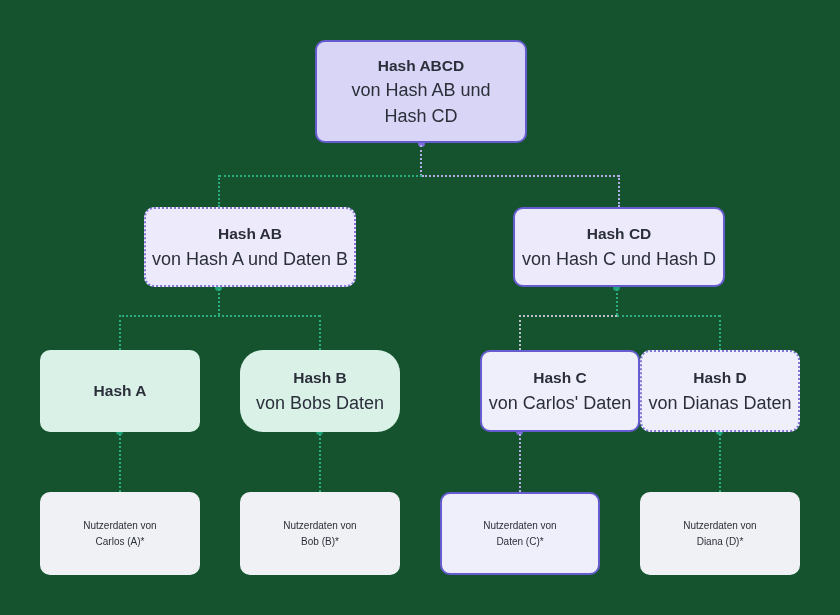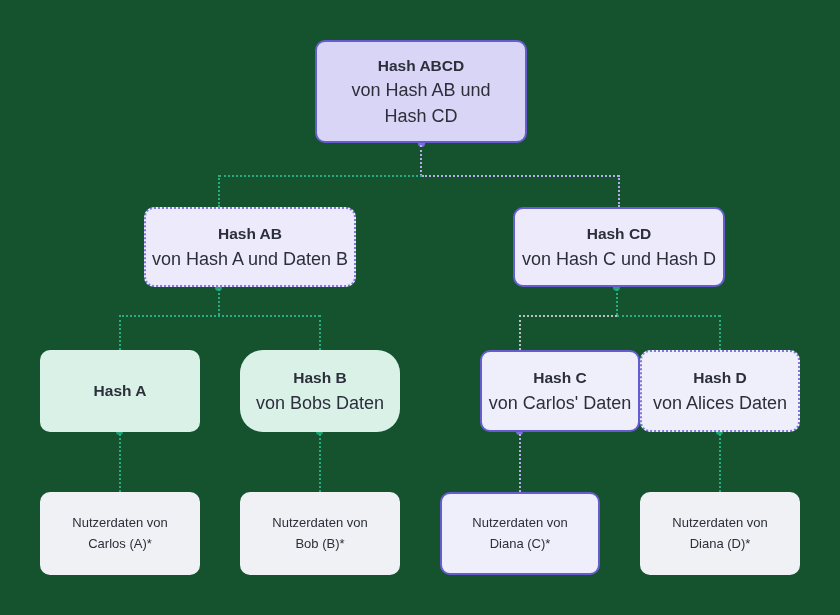--- a/index.html
+++ b/index.html
@@ -28,21 +28,21 @@
   }
   .node .title{font-weight:bold;font-size:15.5px;line-height:1.5;white-space:nowrap;}
   .node .sub{font-size:18px;line-height:1.45;white-space:nowrap;}
   .node.root{background:var(--root-fill);border:2px solid var(--purple-solid);}
   .node.lvl2-dotted{background:var(--lvl2-fill);border:2px dotted var(--purple-dotted);margin-left:31px;}
   .node.lvl2-solid{background:var(--lvl2-fill);border:2px solid var(--purple-solid);}
   .node.mint{background:var(--mint-fill);border:none;}
   .node.lav-solid{background:var(--lav-fill);border:2px solid var(--purple-solid);}
   .node.lav-dotted{background:var(--lav-fill);border:2px dotted var(--purple-dotted);}
   .node.gray{background:var(--gray-fill);border:none;}
-  .leaf .sub{font-size:13px;line-height:1.55;white-space:nowrap;}
+  .leaf .sub{font-size:10px;line-height:1.55;white-space:nowrap;}
   .vline{position:absolute;width:0;border-left:2px dotted var(--green);}
   .hline{position:absolute;height:0;border-top:2px dotted var(--green);}
   .c-purple{border-color:var(--conn-purple);}
   .c-gray{border-color:var(--conn-gray);}
   .dot{position:absolute;width:7px;height:7px;border-radius:50%;background:var(--green-dot);}
   .dot.purple{background:#7b6cd9;}
 </style>
 </head>
 <body>
 
@@ -98,33 +98,33 @@
   <div class="node mint" style="left:240px;top:350px;width:160px;height:82px;border-radius:23px;">
     <div class="title">Hash B</div>
     <div class="sub">von Bobs Daten</div>
   </div>
   <div class="node lav-solid" style="left:440px;top:350px;width:160px;height:82px;margin-left:40px;">
     <div class="title">Hash C</div>
     <div class="sub">von Carlos' Daten</div>
   </div>
   <div class="node lav-dotted" style="left:640px;top:350px;width:160px;height:82px;">
     <div class="title">Hash D</div>
-    <div class="sub">von Alices Daten</div>
+    <div class="sub">von Dianas Daten</div>
   </div>
 
   <div class="node gray leaf" style="left:40px;top:492px;width:160px;height:83px;">
     <div class="sub">Nutzerdaten von</div>
     <div class="sub">Carlos (A)*</div>
   </div>
   <div class="node gray leaf" style="left:240px;top:492px;width:160px;height:83px;">
     <div class="sub">Nutzerdaten von</div>
     <div class="sub">Bob (B)*</div>
   </div>
   <div class="node lav-solid leaf" style="left:440px;top:492px;width:160px;height:83px;">
     <div class="sub">Nutzerdaten von</div>
-    <div class="sub">Diana (C)*</div>
+    <div class="sub">Daten (C)*</div>
   </div>
   <div class="node gray leaf" style="left:640px;top:492px;width:160px;height:83px;">
     <div class="sub">Nutzerdaten von</div>
     <div class="sub">Diana (D)*</div>
   </div>
 
 </div>
 
 </body></html>

